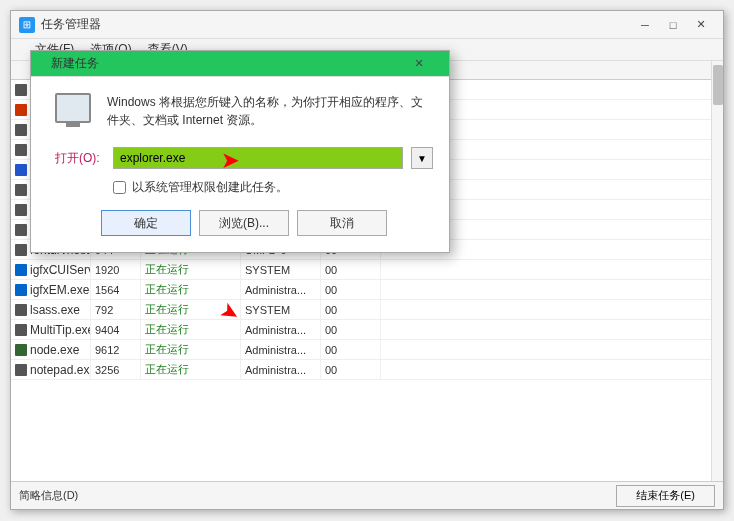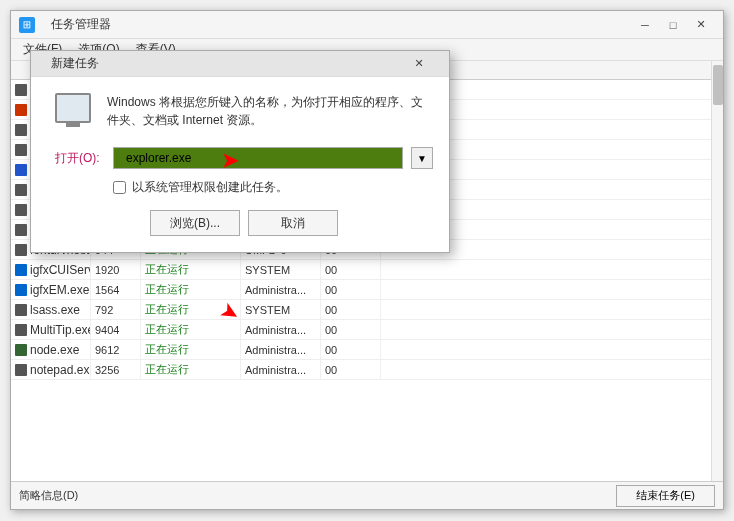--- a/index.html
+++ b/index.html
@@ -32,38 +32,38 @@
     }
 
     .title-icon {
       width: 16px; height: 16px;
       background: #2196F3;
       border-radius: 2px;
       display: flex; align-items: center; justify-content: center;
       font-size: 10px; color: white;
     }
 
-    .title-text { font-size: 12px; color: #333; margin-left: 10px; }
+    .title-text { font-size: 12px; color: #333; }
 
     .title-controls {
       display: flex; gap: 0;
     }
 
     .title-btn {
       width: 28px; height: 20px;
       border: none; background: transparent;
       cursor: pointer; font-size: 11px; color: #444;
       display: flex; align-items: center; justify-content: center;
     }
 
     .menu-bar {
       height: 22px;
       display: flex;
       align-items: center;
-      padding: 0 4px;
+      padding: 0 16px;
       border-bottom: 1px solid #ddd;
       background: #f5f5f5;
     }
     .menu-item {
       padding: 2px 8px;
       cursor: pointer;
       color: #333;
     }
 
     .content-area {
@@ -152,21 +152,21 @@
       top: 50px; left: 30px;
       width: 420px;
       background: white;
       border: 1px solid #aaa;
       box-shadow: 4px 4px 12px rgba(0,0,0,0.3);
       z-index: 10;
     }
 
     .dialog-title-bar {
       height: 26px;
-      background: #e5e5e5;
+      background: #22c55e;
       border-bottom: 1px solid #ddd;
       display: flex;
       align-items: center;
       padding: 0 20px;
       justify-content: space-between;
     }
 
     .dialog-title-text { font-size: 12px; color: #333; }
 
     .dialog-close-btn {
@@ -220,23 +220,23 @@
       gap: 8px;
       margin-bottom: 10px;
     }
 
     .open-label { font-size: 12px; color: #be185d; min-width: 50px; }
 
     .open-input {
       flex: 1;
       height: 22px;
       border: 1px solid #aaa;
-      padding: 0 12px;
+      padding: 0 6px;
       font-size: 12px;
-      background: #4d7c0f;
+      background: #84cc16;
     }
 
     .open-dropdown-btn {
       width: 22px; height: 22px;
       border: 1px solid #aaa;
       background: #f0f0f0;
       cursor: pointer;
       display: flex; align-items: center; justify-content: center;
       font-size: 10px;
     }
@@ -520,20 +520,21 @@
       <input class="open-input" type="text" value="explorer.exe" style="">
       <button class="open-dropdown-btn">▼</button>
     </div>
 
     <div class="checkbox-row">
       <input type="checkbox" class="sysadmin-checkbox" style="">
       <label class="checkbox-label">以系统管理权限创建此任务。</label>
     </div>
 
     <div class="dialog-buttons">
+      <button class="dialog-btn primary">确定</button>
       <button class="dialog-btn">浏览(B)...</button>
       <button class="dialog-btn">取消</button>
     </div>
 
   </div>
 </div>
 
 <div class="arrow-annotation" style="top: 148px; left: 222px;">➤</div>
 <div class="arrow-annotation" style="top: 300px; left: 222px; transform: rotate(30deg);">➤</div>
 

